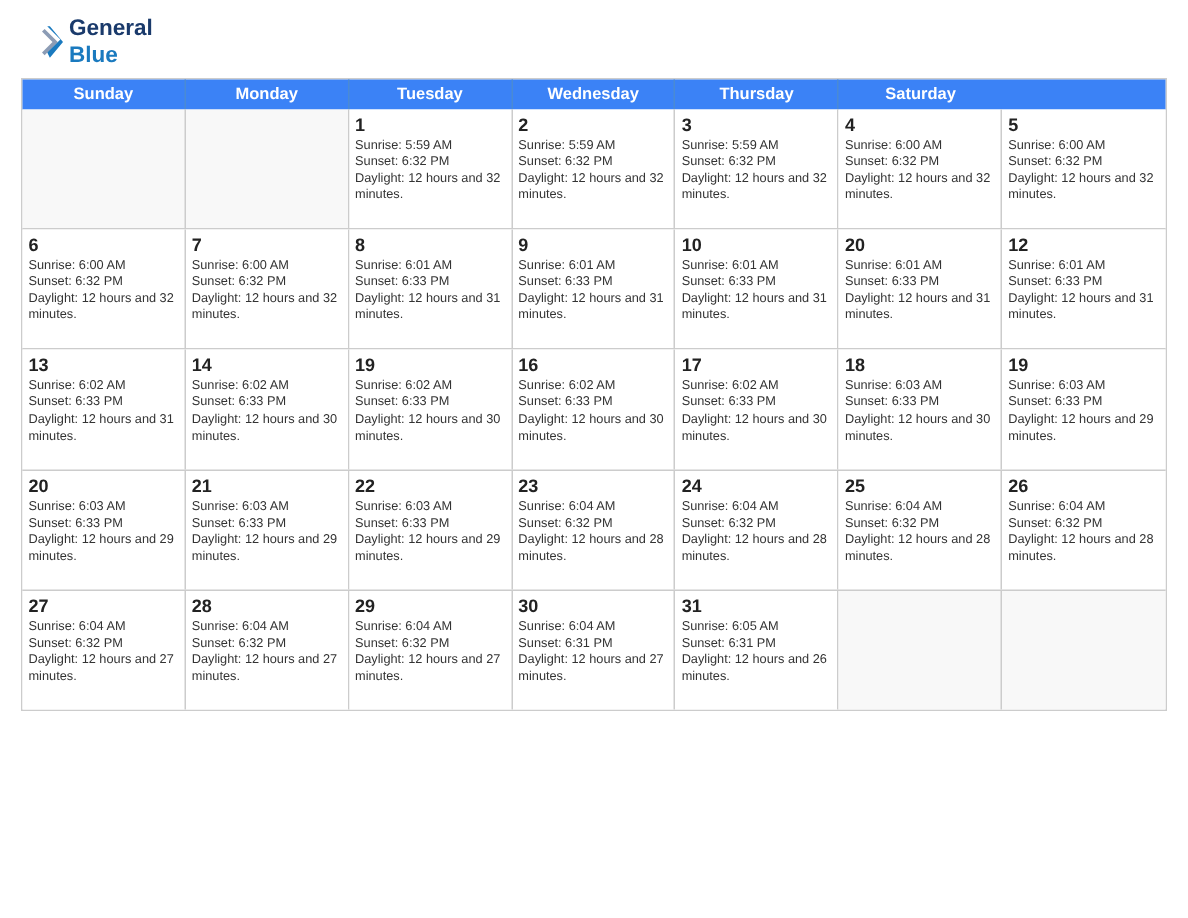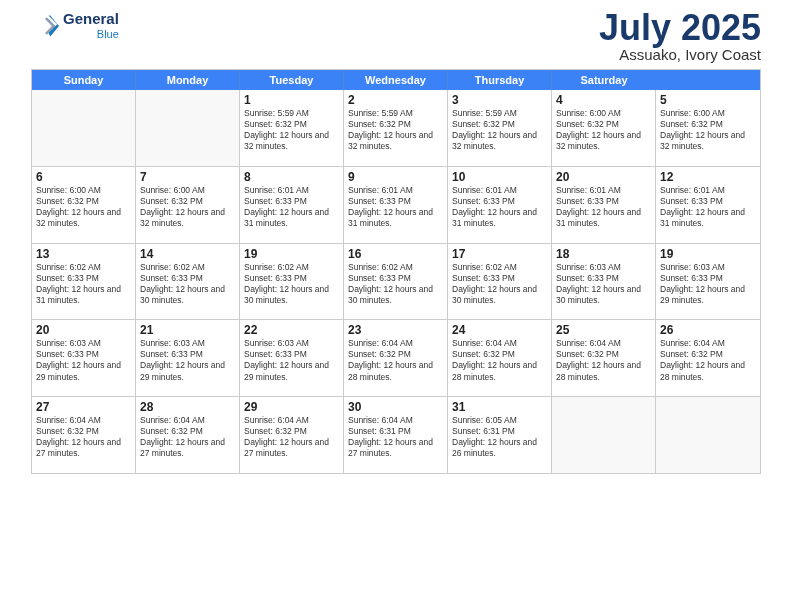--- a/index.html
+++ b/index.html
@@ -6,21 +6,21 @@
     body {
       font-family: Arial, sans-serif;
       background: #fff;
       width: 792px;
       height: 612px;
       overflow: hidden;
     }
     .page {
       width: 792px;
       height: 484px;
-      padding: 10px 31px;
+      padding: 10px 14px;
       display: flex;
       flex-direction: column;
     }
     .header {
       display: flex;
       justify-content: space-between;
       align-items: flex-start;
       margin-bottom: 6px;
     }
     .logo {
@@ -106,26 +106,22 @@
 
 <div class="page">
   <div class="header">
     <div class="logo">
       <svg class="logo-icon" viewBox="0 0 32 32">
         <polygon points="20,4 30,14 20,24 22,28 32,16 22,4" fill="#1a7abf"></polygon>
         <polygon points="18,6 28,16 18,26 16,24 24,16 16,8" fill="#1a3a6b" opacity="0.5"></polygon>
       </svg>
       <div>
         <div style="font-size:15px;font-weight:bold;color:#1a3a6b;line-height:1.2;">General</div>
-        <div style="font-size:11px;font-weight:normal;color:#1a7abf;line-height:1.2;text-align:right;">Blue</div>
+        <div style="font-size:15px;font-weight:bold;color:#1a7abf;line-height:1.2;">Blue</div>
       </div>
-    </div>
-    <div class="title-block">
-      <div class="month-title">July 2025</div>
-      <div class="location">Assuako, Ivory Coast</div>
     </div>
   </div>
 
   <div class="calendar">
     <div class="cal-header-row">
     <div class="cal-header-cell">Sunday</div>
         <div class="cal-header-cell">Monday</div>
         <div class="cal-header-cell">Tuesday</div>
         <div class="cal-header-cell">Wednesday</div>
         <div class="cal-header-cell">Thursday</div>

